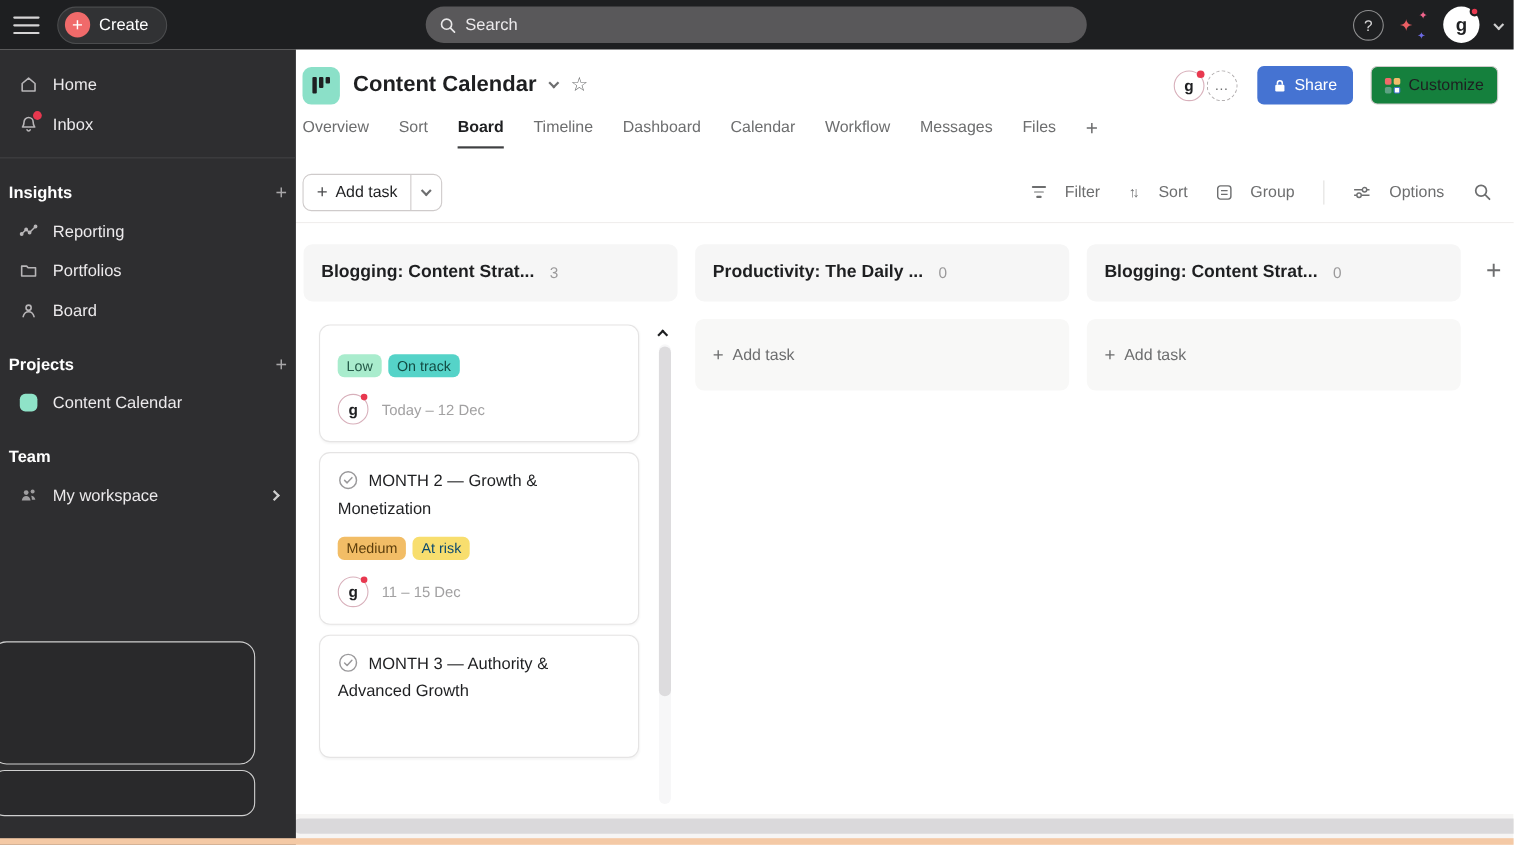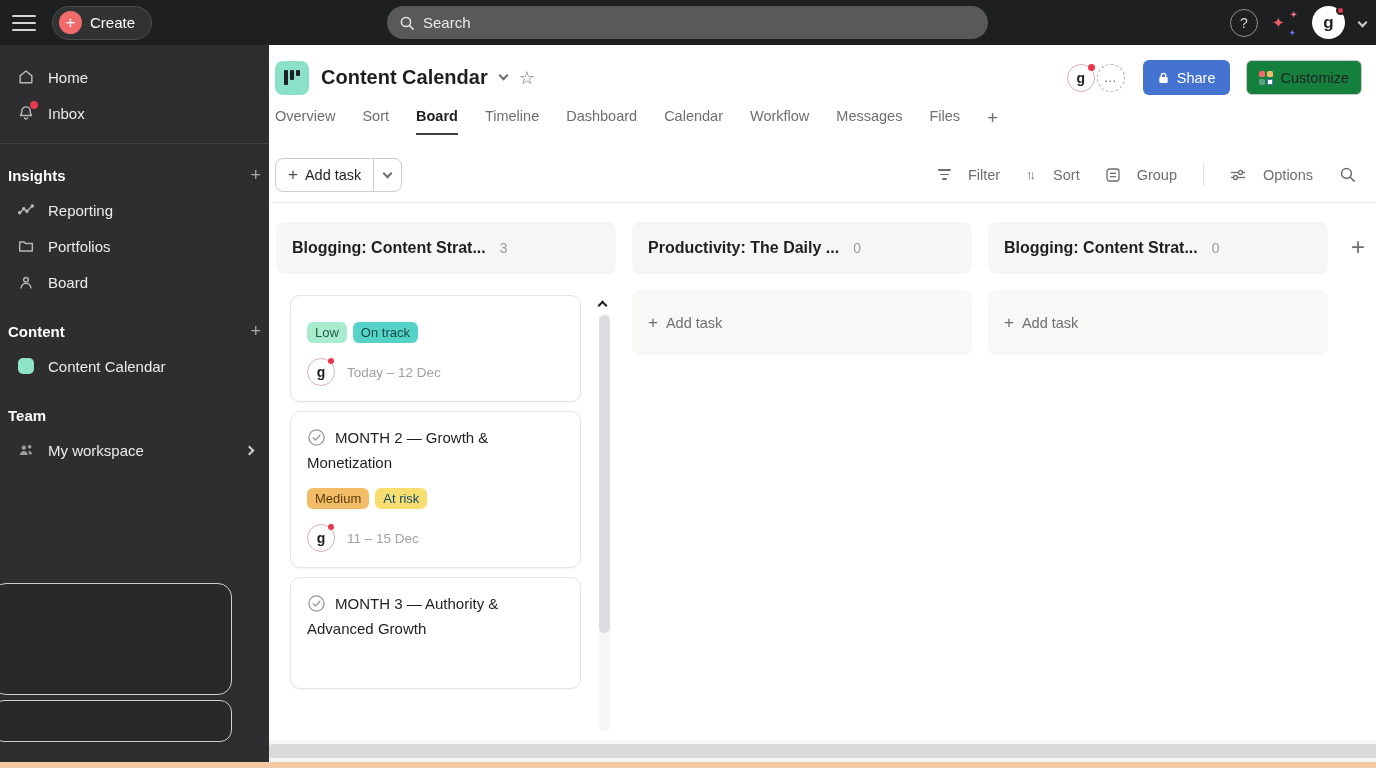--- a/index.html
+++ b/index.html
@@ -265,21 +265,21 @@
             <circle cx="10" cy="7.5" r="2.6"></circle>
             <path d="M4.5 16.5 c0.8-3.4 3-5 5.5-5 s4.7 1.6 5.5 5" stroke-linecap="round"></path>
           </svg>
       </span>
       <span>Board</span>
     </div>
   </div>
 
   <div class="side-group">
     <div class="side-head">
-      <span>Content</span>
+      <span>Projects</span>
       <span class="plus">+</span>
     </div>
     <div class="side-item">
       <span class="ico">
           <span class="swatch"></span>
         </span>
       <span>Content Calendar</span>
     </div>
   </div>
 

